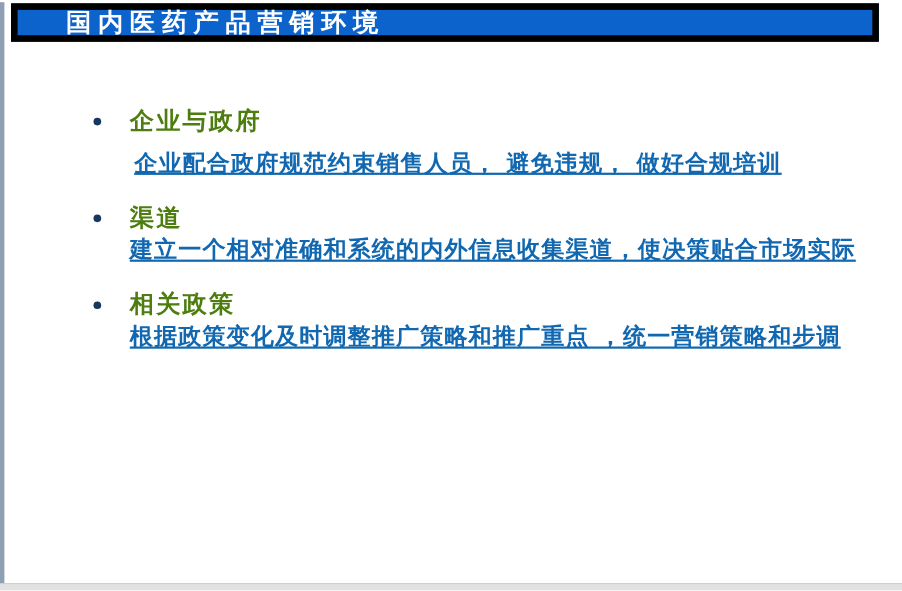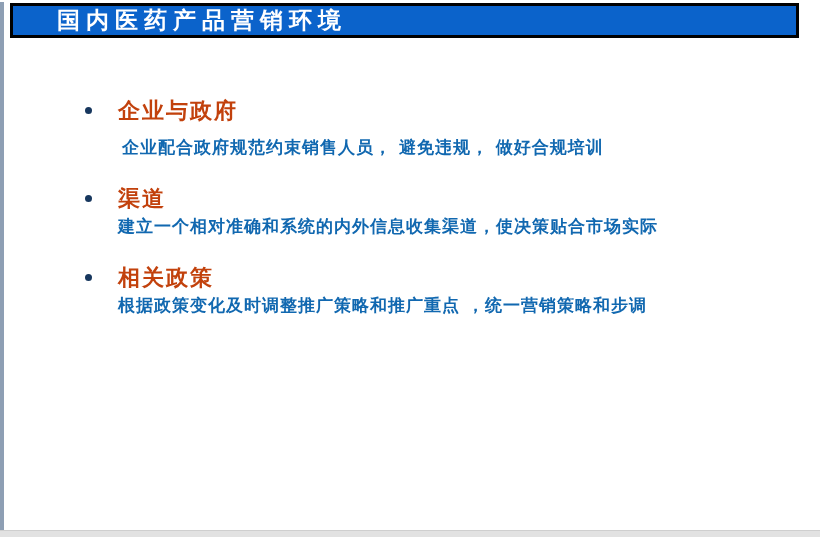--- a/index.html
+++ b/index.html
@@ -36,21 +36,21 @@
   }
   
   .title-bar {
     position: absolute;
     left: 10px;
     top: 3px;
     width: 789px;
     height: 35px;
     box-sizing: border-box;
     background: #0b63cb;
-    border: 3px solid #000000;
+    border: 6px solid #000000;
     display: flex;
     align-items: center;
     padding-left: 44px;
   }
   .title-text {
     color: #ffffff;
     font-size: 23px;
     font-weight: bold;
     letter-spacing: 6px;
     white-space: nowrap;
@@ -73,34 +73,35 @@
     border-radius: 50%;
     background: #17375e;
     margin-top: 11px;
     margin-left: 3px;
     flex: 0 0 auto;
   }
   .heading {
     margin-left: 26px;
     font-size: 22px;
     font-weight: bold;
-    color: #c2410c;
+    color: #4d7c0f;
     letter-spacing: 2px;
     line-height: 28px;
     white-space: nowrap;
   }
   .detail {
     margin-left: 36px;
     margin-top: 3px;
-    font-size: 17px;
+    font-size: 21px;
     font-weight: bold;
     color: #1168b0;
     letter-spacing: 1px;
     line-height: 23px;
     white-space: nowrap;
+    text-decoration: underline;
   }
   .bullet-item.first .detail { margin-top: 12px; margin-left: 40px; }
 </style>
 </head>
 <body>
 
 <div class="stage">
 
   <div class="left-strip"></div>
 

